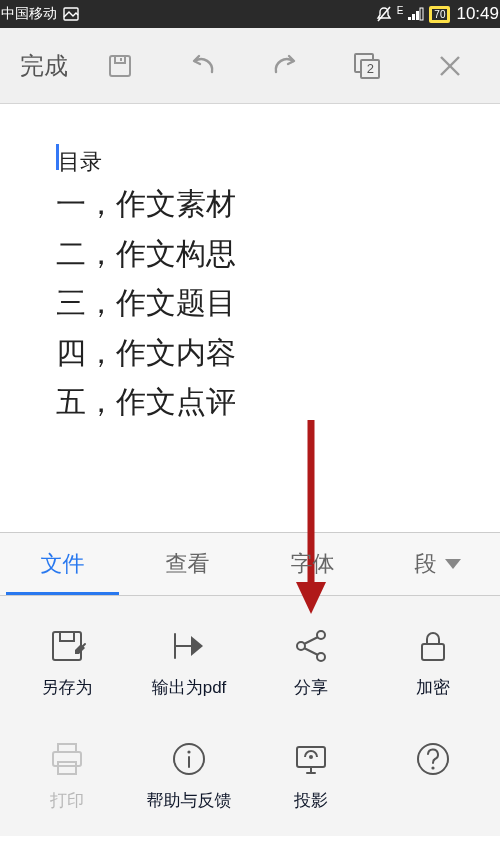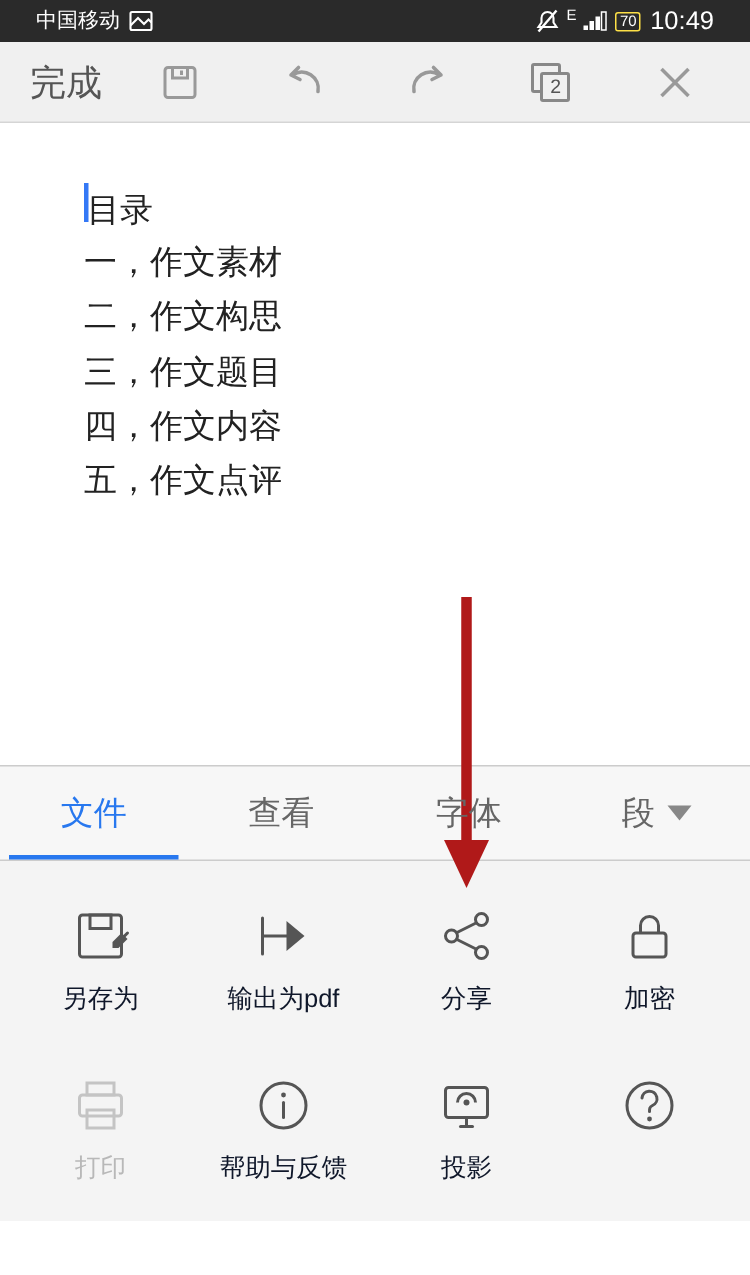--- a/index.html
+++ b/index.html
@@ -5,32 +5,32 @@
   * { box-sizing: border-box; margin: 0; padding: 0; }
   html, body { width: 500px; height: 850px; font-family: "Helvetica Neue", Arial, sans-serif; background: #fff; }
   
   
   .status-bar {
     height: 28px;
     background: #2a2a2a;
     color: #fff;
     display: flex;
     align-items: center;
-    padding: 0 24px;
+    padding: 0 1px;
     font-size: 14px;
   }
   .status-left { display: flex; align-items: center; gap: 6px; flex: 1; }
   .status-right { display: flex; align-items: center; gap: 4px; }
   .status-bar svg { display: block; }
   .clock { font-size: 17px; margin-left: 2px; font-weight: 400; }
-  .batt-box { border:1px solid #fde047; border-radius:2px; padding:0 2px; font-size:10px; line-height:11px; }
+  .batt-box { border:3px solid #fde047; border-radius:2px; padding:0 2px; font-size:10px; line-height:11px; }
 
   
   .toolbar {
-    height: 54px;
+    height: 76px;
     background: #f0f0f0;
     border-bottom: 1px solid #d5d5d5;
     display: flex;
     align-items: center;
     padding: 0 10px;
     gap: 2px;
   }
   .done-btn { font-size: 24px; color: #555; padding: 8px 10px; }
   .tb-icon { flex:1; display:flex; justify-content:center; align-items:center; height:100%; }
   .tb-icon svg { stroke:#999; fill:none; }
@@ -41,21 +41,21 @@
   
   .doc-area {
     padding: 40px 30px 10px 56px;
     height: 428px;
     background:#fff;
     position: relative;
   }
   .cursor-line { display:flex; align-items:flex-start; }
   .cursor { display:inline-block; width:3px; height:26px; background:#3478f6; margin-right:-1px; }
   .toc-title { font-size:22px; color:#222; line-height:1.6; }
-  .toc-line { font-size:22px; color:#222; line-height:1.65; }
+  .toc-line { font-size:30px; color:#222; line-height:1.65; }
   
   
   .arrow-overlay {
     position: absolute;
     left: 294px;
     top: 312px;
     width: 34px;
     height: 200px;
     pointer-events: none;
   }

